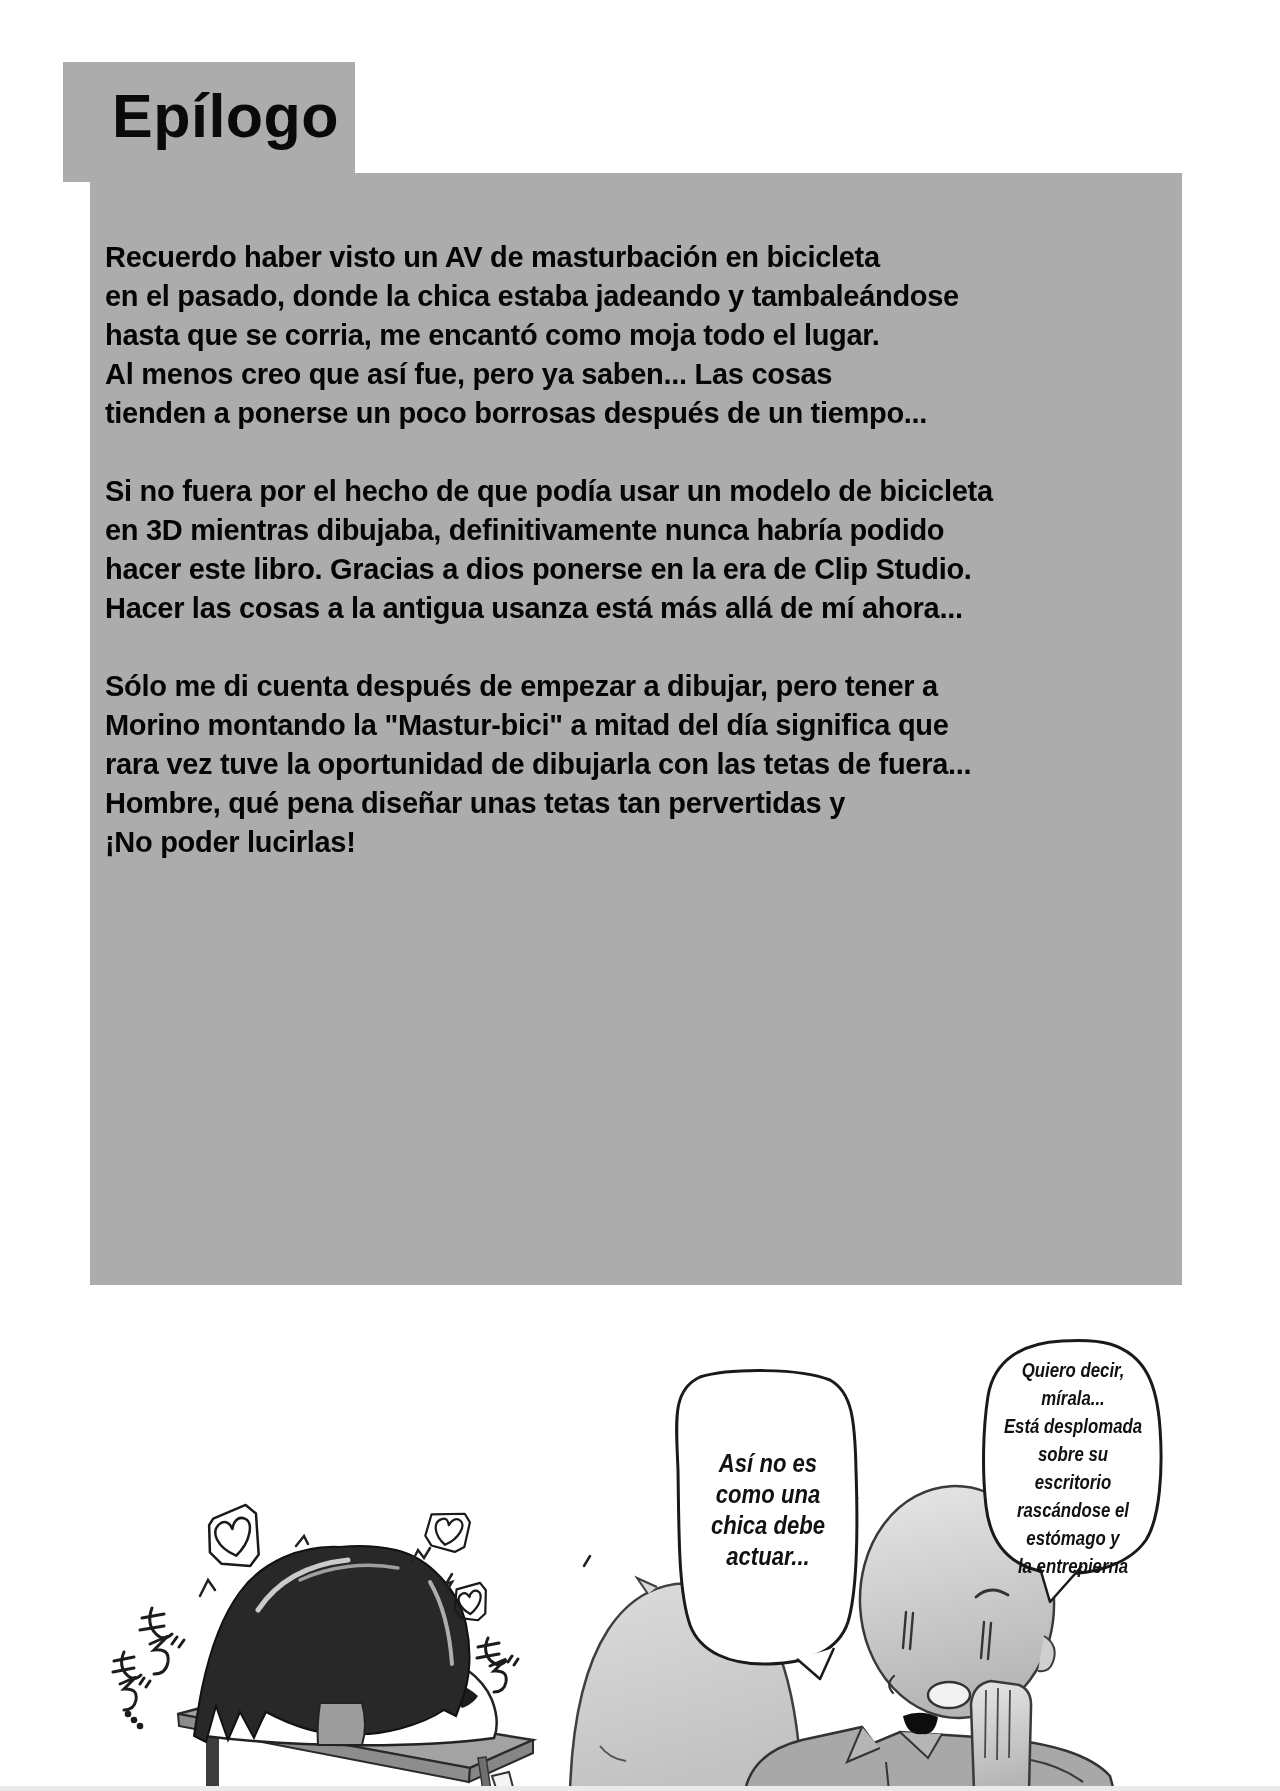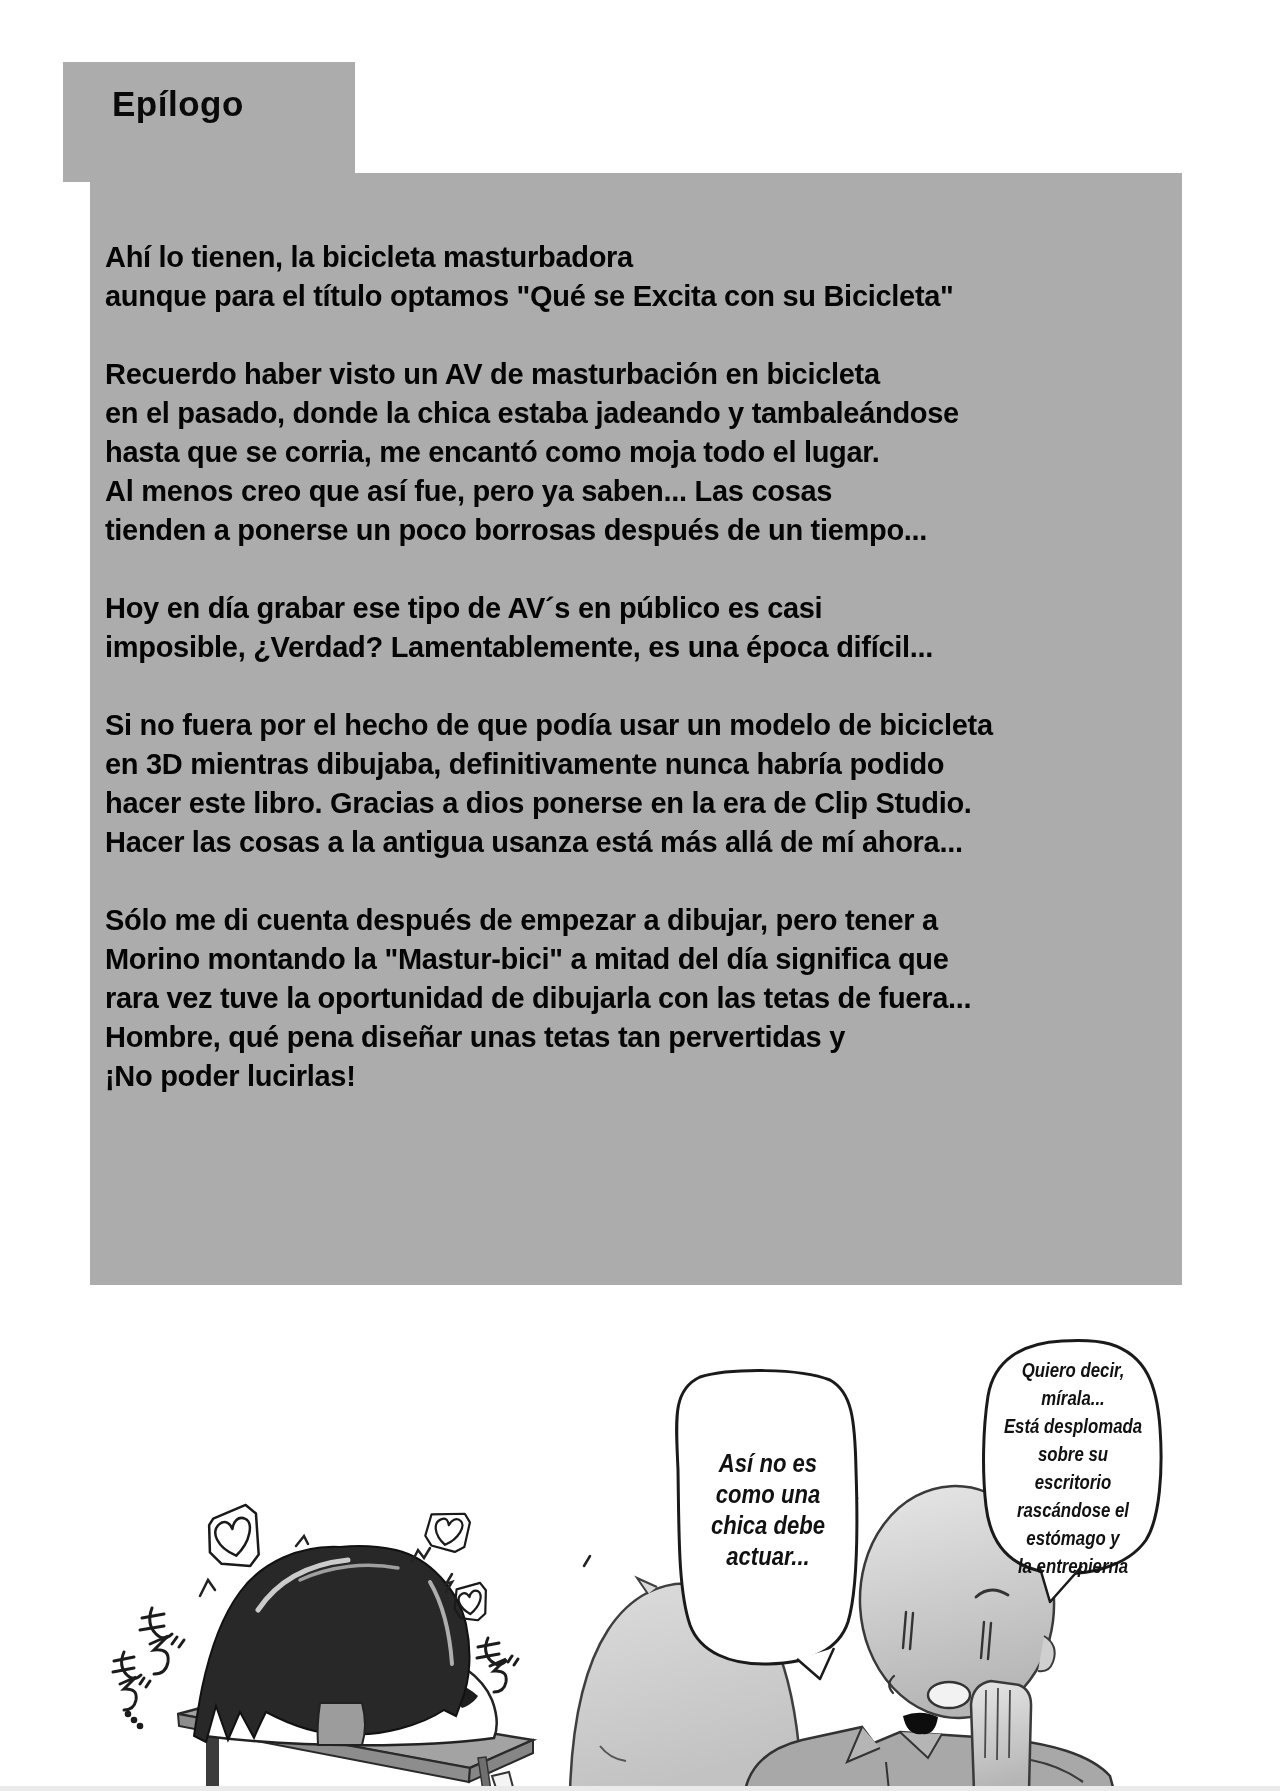--- a/index.html
+++ b/index.html
@@ -1,48 +1,44 @@
 <!DOCTYPE html>
 <html><head>
 <meta charset="utf-8">
 <style>
   html,body{margin:0;padding:0;background:#fff;}
   .page{position:relative;width:1280px;height:1791px;background:#ffffff;overflow:hidden;
         font-family:"Liberation Sans","DejaVu Sans",sans-serif;}
   .title-box{position:absolute;left:63px;top:62px;width:292px;height:120px;background:#acacac;}
-  .title-box h1{margin:0;padding:24px 0 0 49px;font-size:35px;line-height:1;font-weight:bold;color:#0a0a0a;letter-spacing:0.5px;}
+  .title-box h1{margin:0;padding:24px 0 0 49px;font-size:61px;line-height:1;font-weight:bold;color:#0a0a0a;letter-spacing:0.5px;}
   .text-box{position:absolute;left:90px;top:173px;width:1092px;height:1112px;background:#acacac;box-sizing:border-box;
             padding:65px 18px 0 15px;}
   .text-box p{margin:0 0 39px 0;font-size:29px;line-height:39px;font-weight:bold;color:#050505;
               letter-spacing:-0.3px;white-space:pre-line;}
   svg.art{position:absolute;left:0;top:0;width:1280px;height:1791px;pointer-events:none;}
   .bubble-text{position:absolute;z-index:3;text-align:center;font-weight:bold;font-style:italic;color:#111;}
   .bubble-text.mid{left:678px;top:1448px;width:180px;font-size:26px;line-height:31px;transform:scaleX(.85);}
   .bubble-text.right{left:984px;top:1356px;width:178px;font-size:21px;line-height:28px;transform:scaleX(.8);}
   .bottom-strip{position:absolute;left:0;top:1786px;width:1280px;height:5px;background:#eaeaea;}
 </style>
 </head>
 <body>
 
 <div class="page">
 
   <div class="title-box">
     <h1>Epílogo</h1>
   </div>
 
   <div class="text-box">
-    <p>Ahí lo tienen, la bicicleta masturbadora
-aunque para el título optamos "Qué se Excita con su Bicicleta"</p>
     <p>Recuerdo haber visto un AV de masturbación en bicicleta
 en el pasado, donde la chica estaba jadeando y tambaleándose
 hasta que se corria, me encantó como moja todo el lugar.
 Al menos creo que así fue, pero ya saben... Las cosas
 tienden a ponerse un poco borrosas después de un tiempo...</p>
-    <p>Hoy en día grabar ese tipo de AV´s en público es casi
-imposible, ¿Verdad? Lamentablemente, es una época difícil...</p>
     <p>Si no fuera por el hecho de que podía usar un modelo de bicicleta
 en 3D mientras dibujaba, definitivamente nunca habría podido
 hacer este libro. Gracias a dios ponerse en la era de Clip Studio.
 Hacer las cosas a la antigua usanza está más allá de mí ahora...</p>
     <p>Sólo me di cuenta después de empezar a dibujar, pero tener a
 Morino montando la "Mastur-bici" a mitad del día significa que
 rara vez tuve la oportunidad de dibujarla con las tetas de fuera...
 Hombre, qué pena diseñar unas tetas tan pervertidas y
 ¡No poder lucirlas!</p>
   </div>

